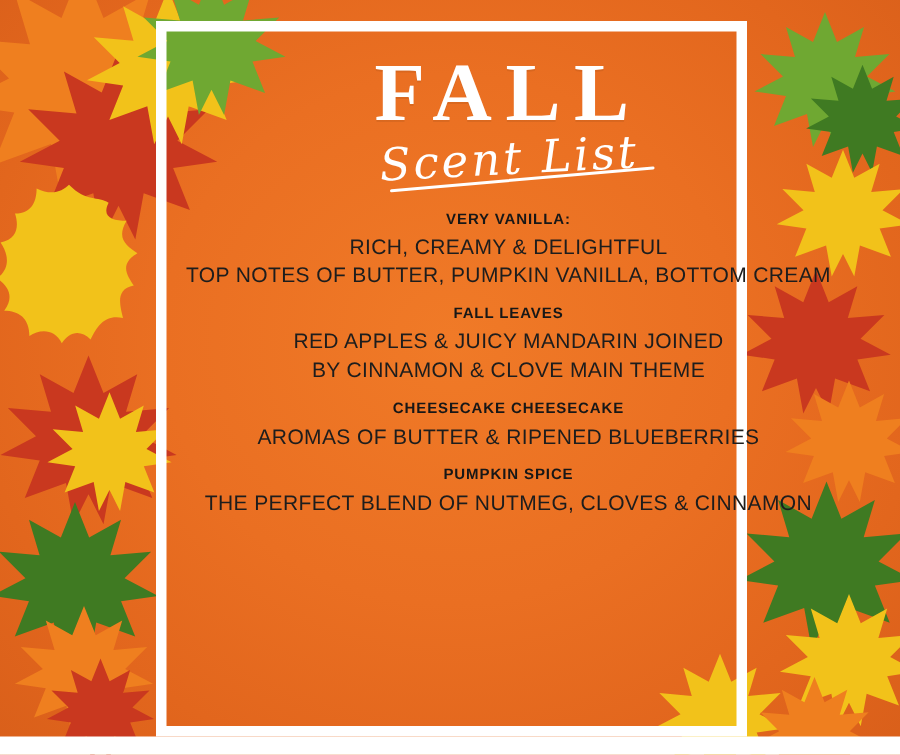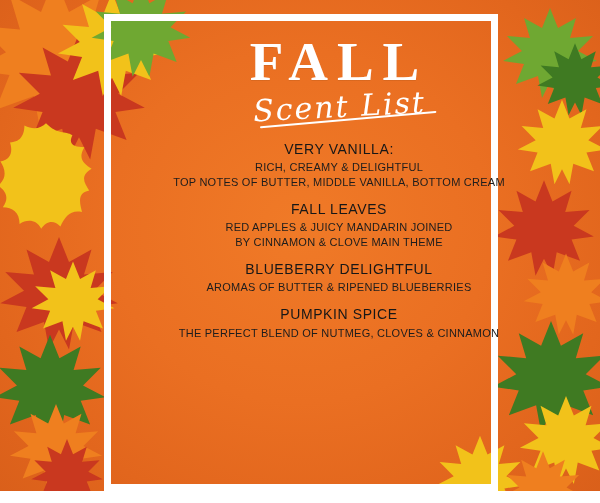--- a/index.html
+++ b/index.html
@@ -68,28 +68,28 @@
     height: 2px;
     background: #ffffff;
     transform: rotate(-2deg);
     border-radius: 2px;
   }
 
   .scents { margin-top: 18px; }
 
   .scent { margin-bottom: 11px; }
   .scent-name {
-    font-weight: normal;
-    font-size: 14px;
+    font-weight: bold;
+    font-size: 10px;
     letter-spacing: 0.6px;
     color: #171717;
     line-height: 1.25;
   }
   .scent-desc {
-    font-size: 11px;
+    font-size: 14px;
     letter-spacing: 0.25px;
     color: #1d1d1d;
     line-height: 1.35;
     margin-top: 2px;
   }
   .scent-desc .l2 { display: block; }
 
   .bottom-bar {
     position: absolute;
     left: 0; bottom: 0;
@@ -210,38 +210,38 @@
       <span>Scent List</span>
       <span class="script-underline"></span>
     </div>
 
     <div class="scents">
 
       <div class="scent">
         <div class="scent-name">VERY VANILLA:</div>
         <div class="scent-desc">
           <span class="l2">RICH, CREAMY &amp; DELIGHTFUL</span>
-          <span class="l2">TOP NOTES OF BUTTER, MIDDLE VANILLA, BOTTOM CREAM</span>
+          <span class="l2">TOP NOTES OF BUTTER, PUMPKIN VANILLA, BOTTOM CREAM</span>
         </div>
       </div>
 
 
       <div class="scent">
         <div class="scent-name">FALL LEAVES</div>
         <div class="scent-desc">
           <span class="l2">RED APPLES &amp; JUICY MANDARIN JOINED</span>
           <span class="l2">BY CINNAMON &amp; CLOVE MAIN THEME</span>
         </div>
       </div>
 
       <div class="scent">
       </div>
 
       <div class="scent">
-        <div class="scent-name">BLUEBERRY DELIGHTFUL</div>
+        <div class="scent-name">CHEESECAKE CHEESECAKE</div>
         <div class="scent-desc">
           <span class="l2">AROMAS OF BUTTER &amp; RIPENED BLUEBERRIES</span>
         </div>
       </div>
 
       <div class="scent">
         <div class="scent-name">PUMPKIN SPICE</div>
         <div class="scent-desc">
           <span class="l2">THE PERFECT BLEND OF NUTMEG, CLOVES &amp; CINNAMON</span>
         </div>

